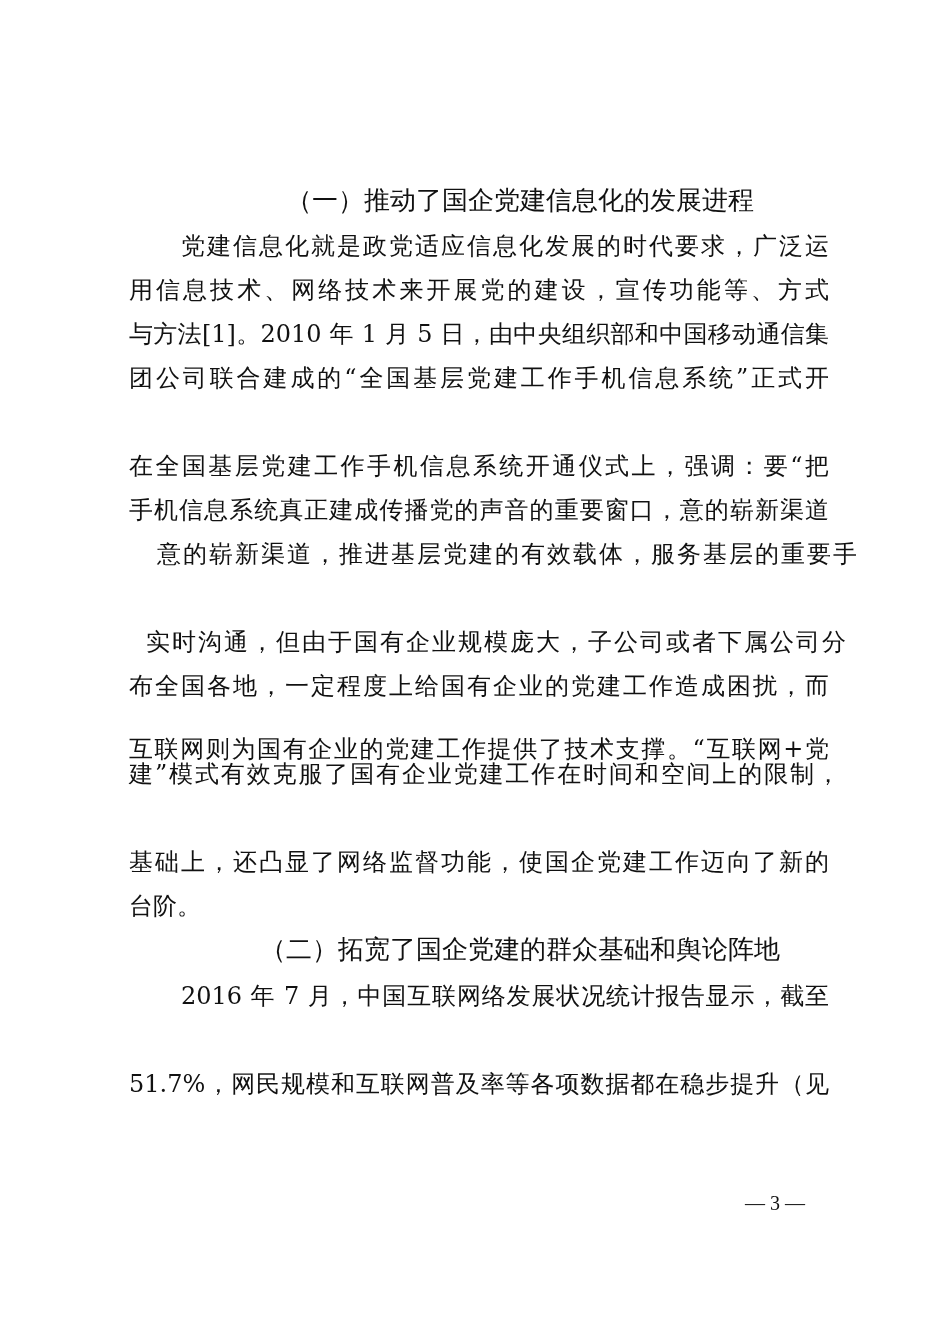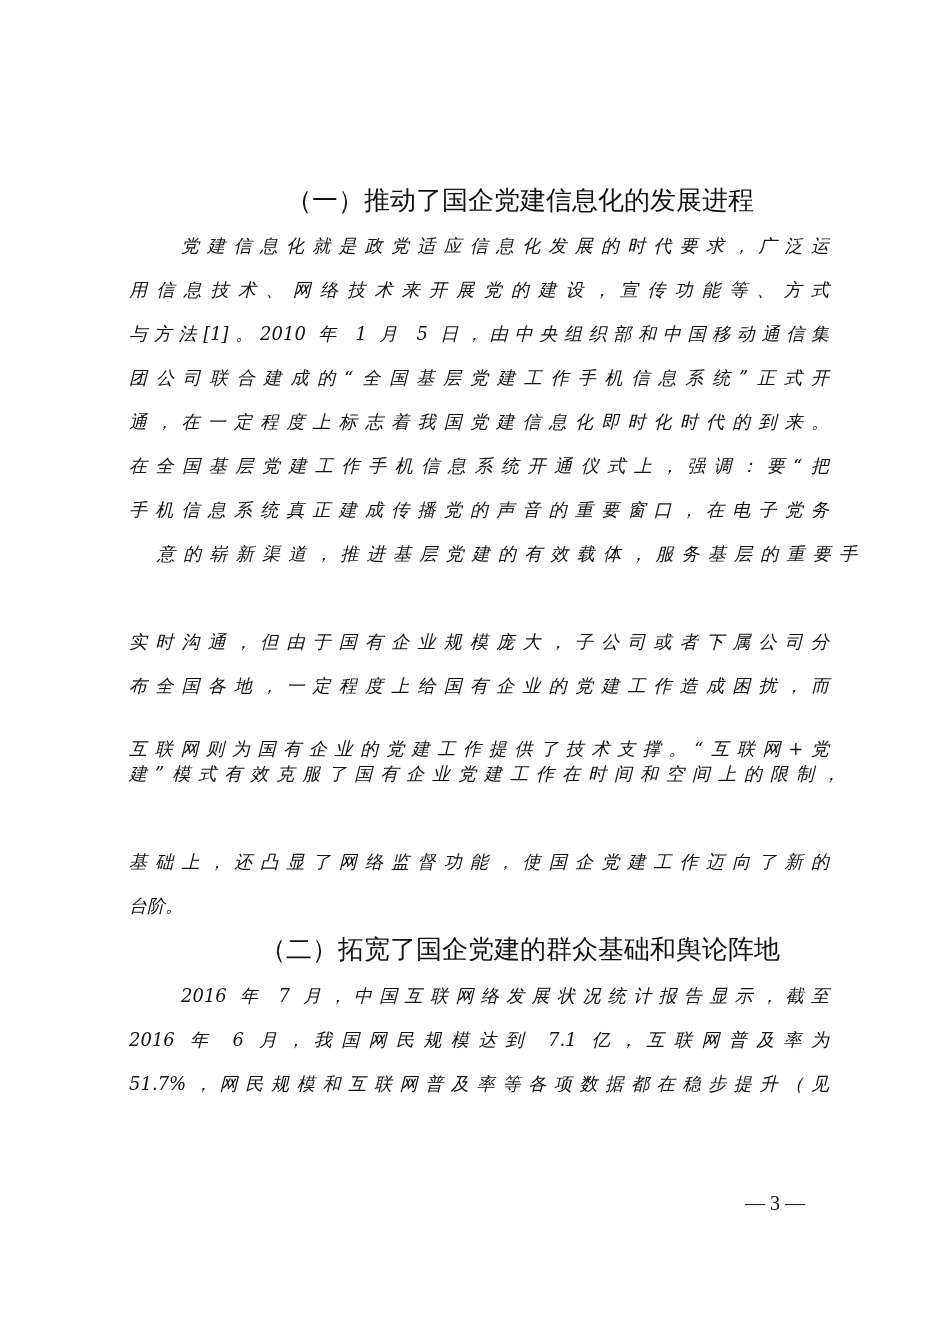--- a/index.html
+++ b/index.html
@@ -1,52 +1,50 @@
 <!DOCTYPE html>
 <html><head>
   <meta charset="utf-8">
   <style>
     html, body { margin: 0; padding: 0; background: #ffffff; }
     body { width: 950px; height: 1344px; position: relative; overflow: hidden;
            font-family: "DejaVu Serif", "Liberation Serif", serif; color: #111; }
     .page { position: absolute; left: 0; top: 0; width: 950px; height: 1344px; }
     .line { position: absolute; left: 129px; width: 700px; height: 44px;
-            font-size: 18px; line-height: 44px; white-space: nowrap;
-            text-align: justify; text-align-last: justify; font-style: italic; }
+            font-size: 24px; line-height: 44px; white-space: nowrap;
+            text-align: justify; text-align-last: justify; }
     .line.indent { left: 181px; width: 648px; }
     .line.last { text-align-last: left; }
     .line.wide { width: 711px; }
     .heading { position: absolute; left: 0; width: 950px; text-align: center;
                font-size: 26px; line-height: 44px; height: 44px; white-space: nowrap; margin-left: 45px; }
     .page-number { position: absolute; left: 730px; top: 1188px; width: 90px;
                    font-size: 20px; line-height: 30px; text-align: center;
                    font-family: "Liberation Serif", serif; }
   </style>
 </head>
 <body>
 
 <div class="page">
 
   <div class="heading" style="top:178px;">（一）推动了国企党建信息化的发展进程</div>
 
   <div class="line indent" style="top:224px;">党建信息化就是政党适应信息化发展的时代要求，广泛运</div>
   <div class="line" style="top:268px;">用信息技术、网络技术来开展党的建设，宣传功能等、方式</div>
   <div class="line" style="top:312px;">与方法[1]。2010 年 1 月 5 日，由中央组织部和中国移动通信集</div>
   <div class="line" style="top:356px;">团公司联合建成的“全国基层党建工作手机信息系统”正式开</div>
-  <div class="line" style="top:400px;">通，在一定程度上标志着我国党建信息化即时化时代的到来。</div>
   <div class="line" style="top:444px;">在全国基层党建工作手机信息系统开通仪式上，强调：要“把</div>
-  <div class="line" style="top:488px;">手机信息系统真正建成传播党的声音的重要窗口，在电子党务</div>
+  <div class="line" style="top:488px;">手机信息系统真正建成传播党的声音的重要窗口，意的崭新渠道</div>
   <div class="line" style="top:532px;margin-left:28px;">意的崭新渠道，推进基层党建的有效载体，服务基层的重要手</div>
-  <div class="line" style="top:620px;">实时沟通，但由于国有企业规模庞大，子公司或者下属公司分</div>
+  <div class="line" style="top:620px;margin-left:17px;">实时沟通，但由于国有企业规模庞大，子公司或者下属公司分</div>
   <div class="line" style="top:664px;">布全国各地，一定程度上给国有企业的党建工作造成困扰，而</div>
   <div class="line" style="top:708px;margin-top:19px;">互联网则为国有企业的党建工作提供了技术支撑。“互联网+党</div>
   <div class="line wide" style="top:752px;">建”模式有效克服了国有企业党建工作在时间和空间上的限制，</div>
   <div class="line" style="top:840px;">基础上，还凸显了网络监督功能，使国企党建工作迈向了新的</div>
   <div class="line last" style="top:884px;">台阶。</div>
 
   <div class="heading" style="top:928px;font-family:Liberation Serif, serif;">（二）拓宽了国企党建的群众基础和舆论阵地</div>
 
   <div class="line indent" style="top:974px;">2016 年 7 月，中国互联网络发展状况统计报告显示，截至</div>
-  <div class="line" style="top:1018px;">2016 年 6 月，我国网民规模达到 7.1 亿，互联网普及率为</div>
   <div class="line" style="top:1062px;">51.7%，网民规模和互联网普及率等各项数据都在稳步提升（见</div>
 
   <div class="page-number">— 3 —</div>
 </div>
 
 </body></html>

